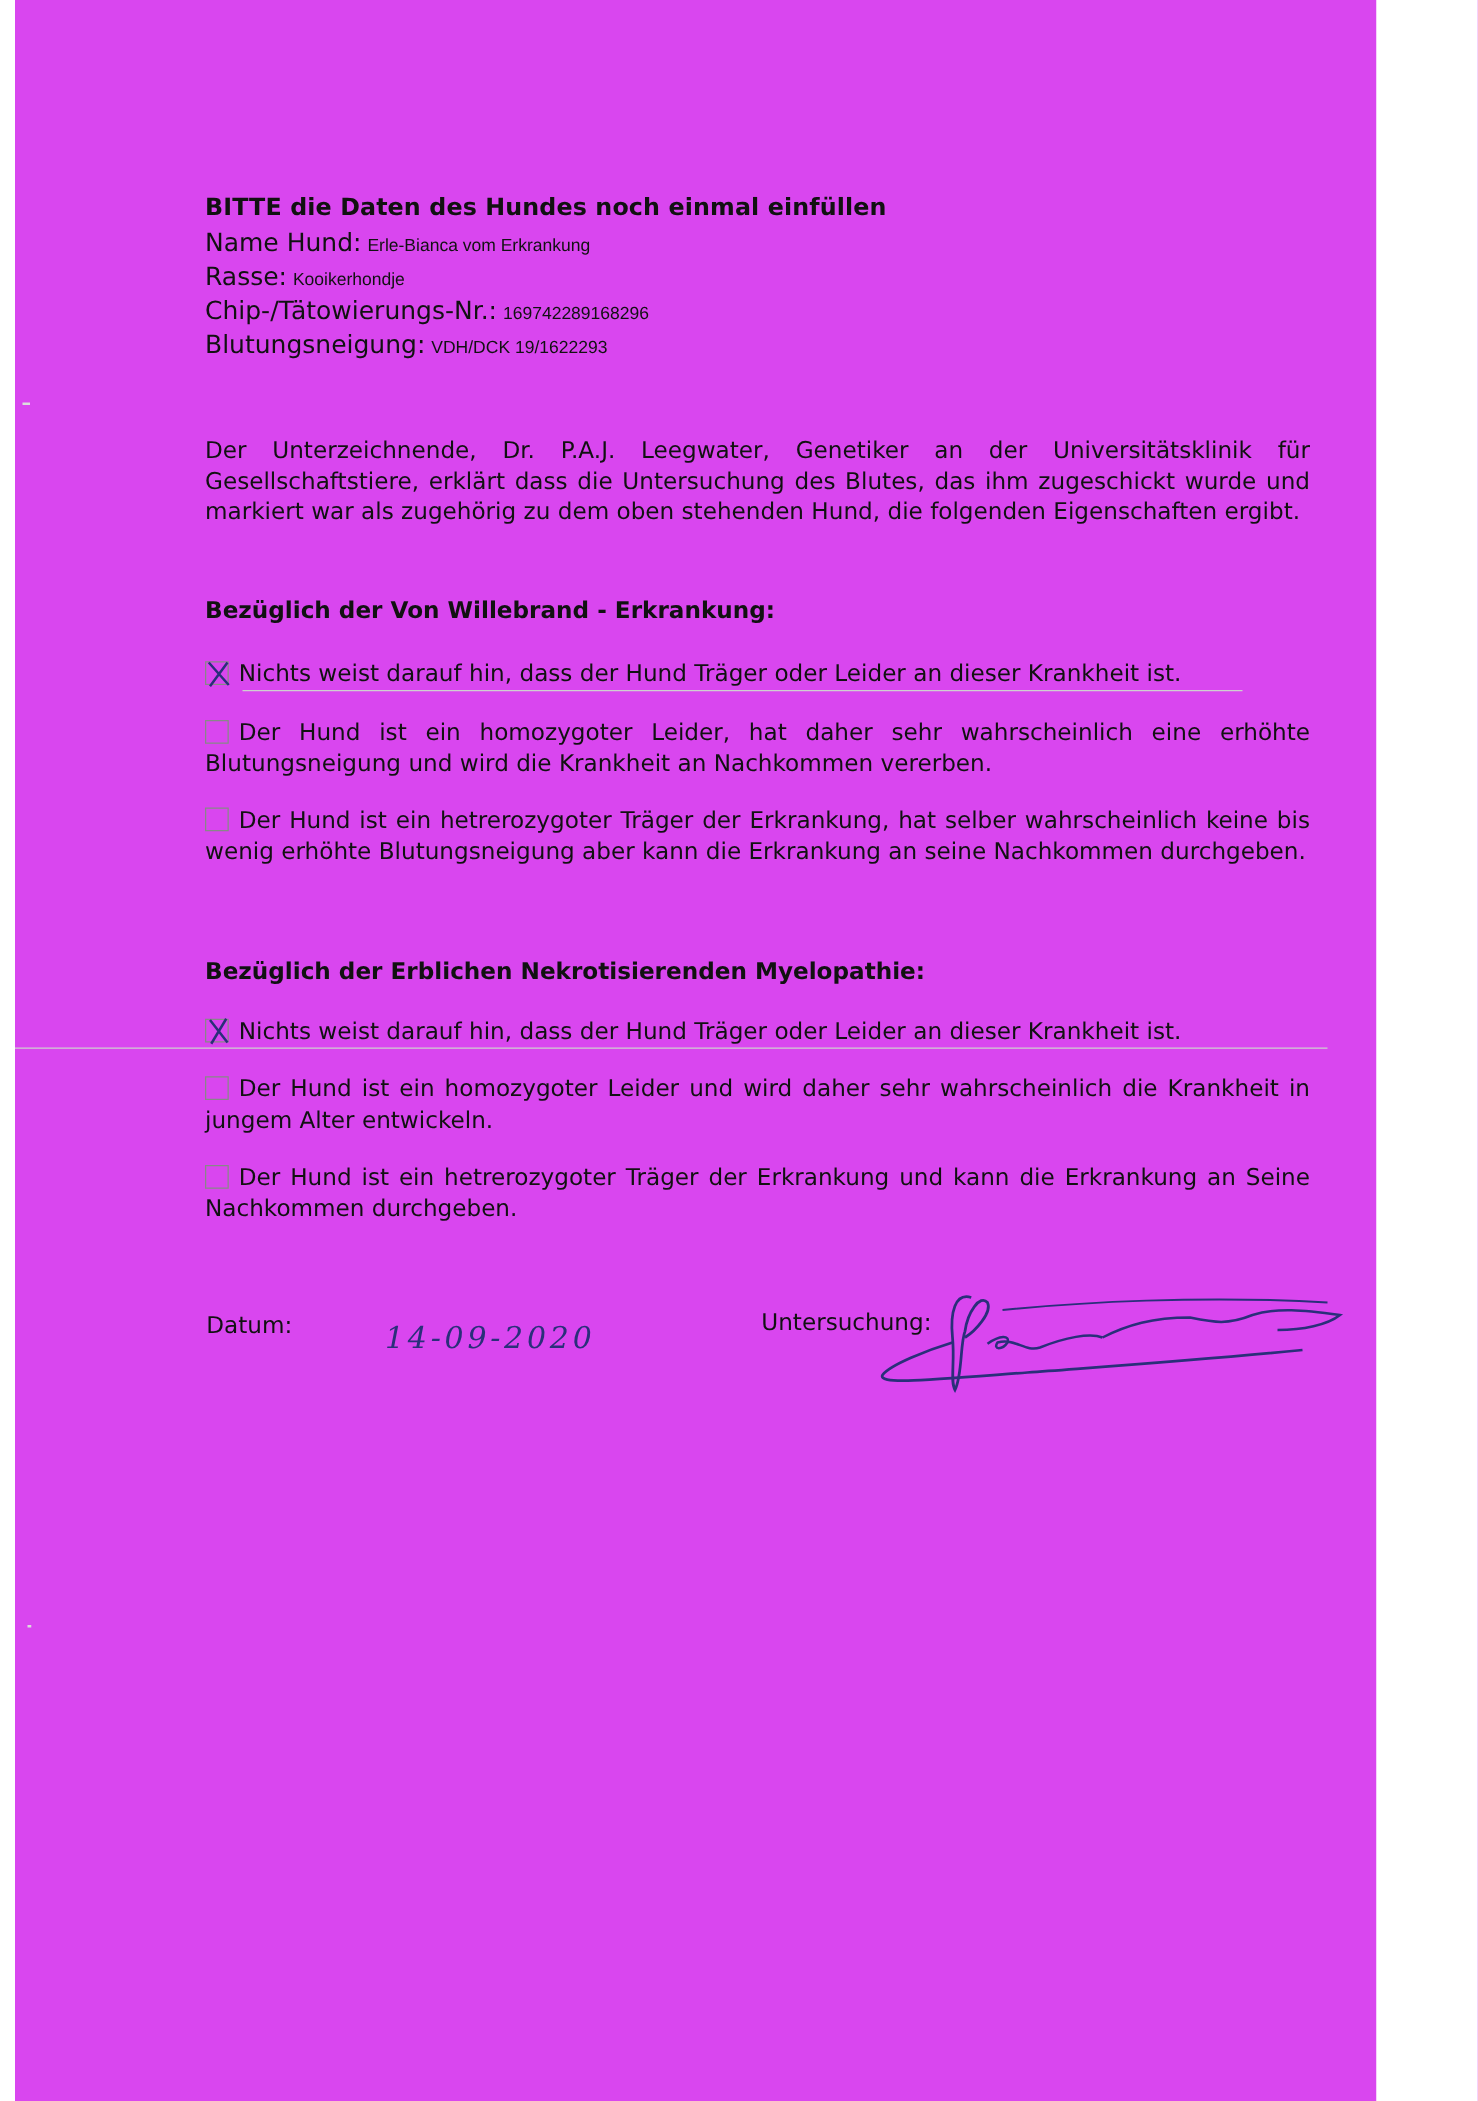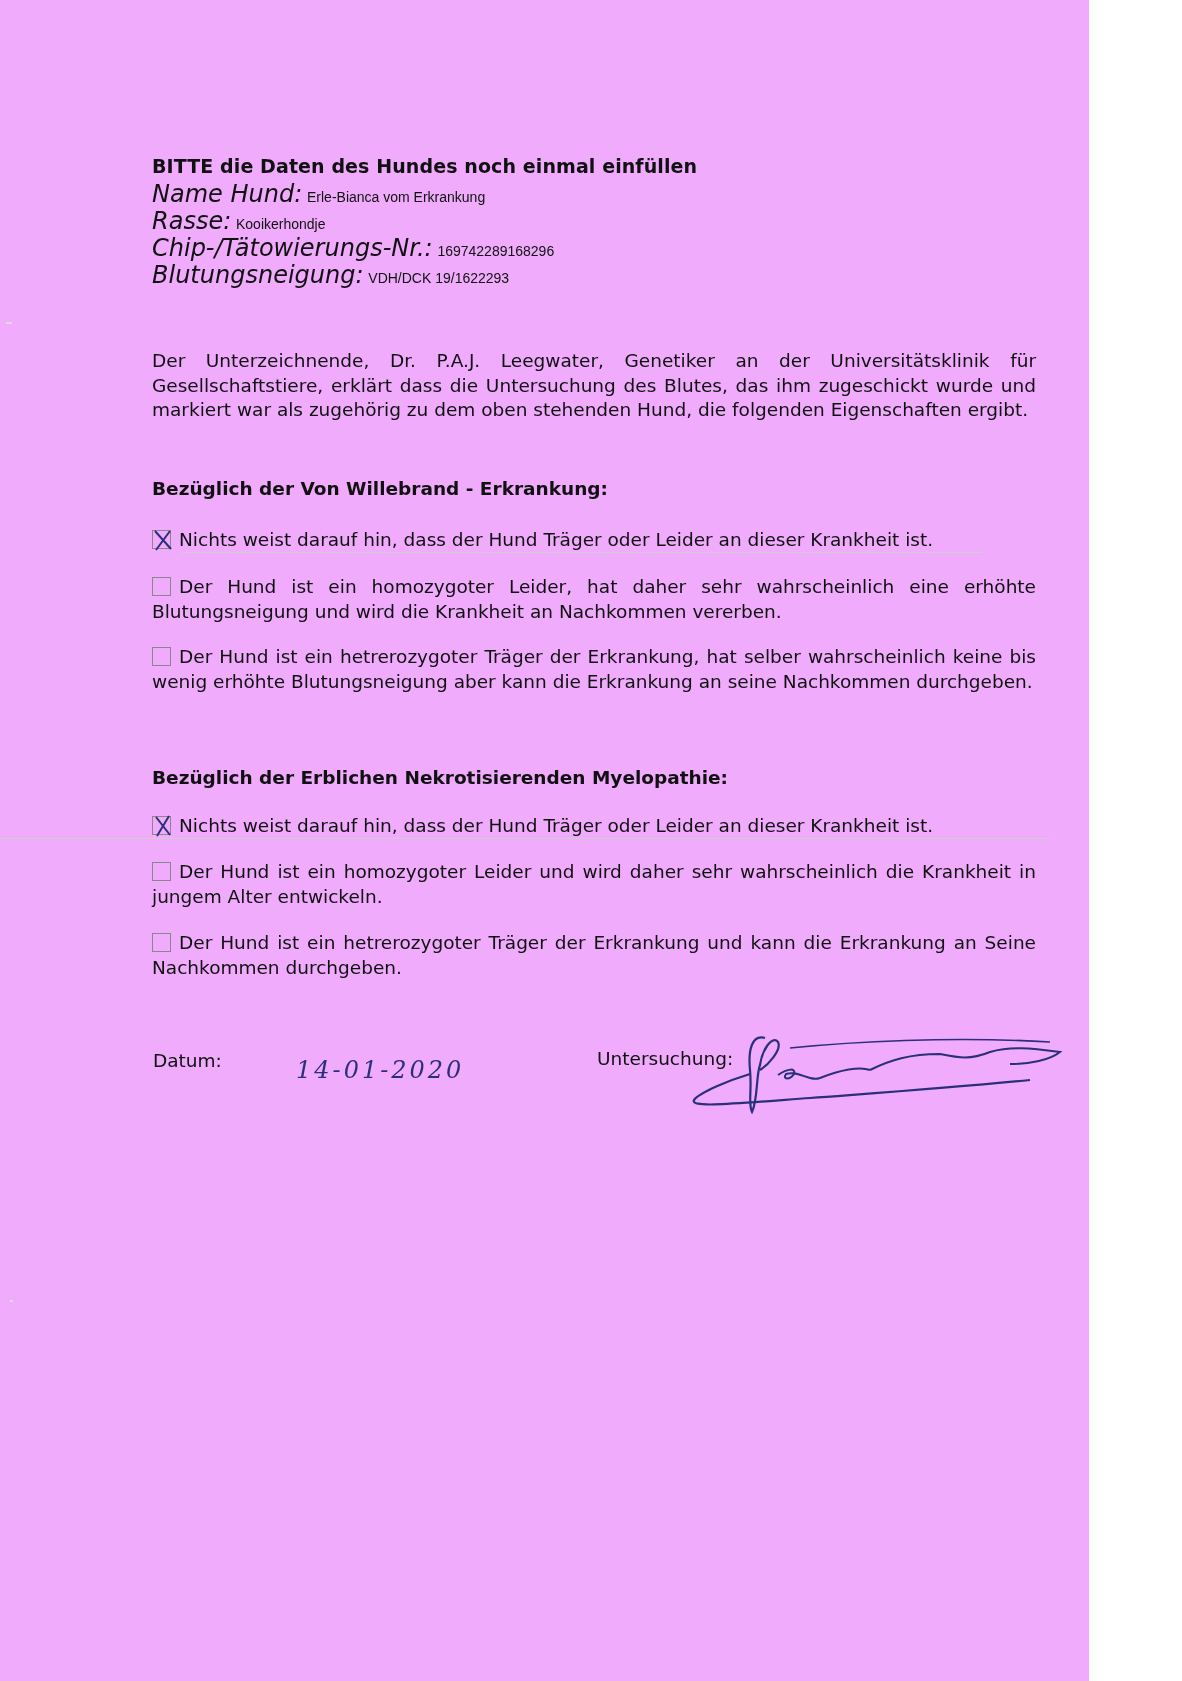--- a/index.html
+++ b/index.html
@@ -1,21 +1,21 @@
 <!DOCTYPE html>
 <html><head>
   <meta charset="utf-8">
   <style>
     html, body { margin: 0; padding: 0; background: #ffffff; }
     body { width: 1182px; height: 1681px; position: relative; overflow: hidden; color: #111111; }
-    .page { position: absolute; left: 0; top: 0; width: 1089px; height: 1681px; background: #f0abfc; }
+    .page { position: absolute; left: 12px; top: 0; width: 1089px; height: 1681px; background: #d946ef; }
     .sans { font-family: "DejaVu Sans", sans-serif; }
     .heading { position: absolute; left: 152px; font-weight: bold; font-size: 19px; letter-spacing: 0.1px; }
     .field { position: absolute; left: 152px; font-size: 19px; line-height: 25px; white-space: nowrap; }
-    .field .lbl { font-family: "DejaVu Sans", sans-serif; font-size: 24px; font-style: italic; }
+    .field .lbl { font-family: "DejaVu Sans", sans-serif; font-size: 20px; }
     .field .val { font-family: "Liberation Sans", sans-serif; font-size: 14px; }
     .para { position: absolute; left: 152px; width: 884px; font-family: "DejaVu Sans", sans-serif; font-size: 18.5px; line-height: 24.5px; text-align: justify; text-align-last: left; margin-top: 16px; }
     .section-title { position: absolute; left: 152px; font-family: "DejaVu Sans", sans-serif; font-weight: bold; font-size: 18.5px; }
     .opt { position: absolute; left: 152px; width: 884px; font-family: "DejaVu Sans", sans-serif; font-size: 18.5px; line-height: 24.5px; text-align: justify; text-align-last: left; }
     .cb { display: inline-block; width: 19px; height: 19px; border: 1px solid #888; vertical-align: -3px; margin-right: 8px; position: relative; box-sizing: border-box; }
     .cb svg { position: absolute; left: -1px; top: -2px; }
     .underline-scan { position: absolute; height: 1px; background: #cfcfcf; }
     .sig-label { position: absolute; font-family: "DejaVu Sans", sans-serif; font-size: 18.5px; }
     .handwriting { position: absolute; font-family: "DejaVu Serif", serif; font-style: italic; color: #2a2f7a; font-size: 24px; letter-spacing: 3px; }
     .signature { position: absolute; }
@@ -82,21 +82,21 @@
 
   <div class="opt" style="top:860px;">
     <span class="cb"></span><span>Der Hund ist ein homozygoter Leider und wird daher sehr wahrscheinlich die Krankheit in jungem Alter entwickeln.</span>
   </div>
 
   <div class="opt" style="top:931px;">
     <span class="cb"></span><span>Der Hund ist ein hetrerozygoter Träger der Erkrankung und kann die Erkrankung an Seine Nachkommen durchgeben.</span>
   </div>
 
   <div class="sig-label" style="left:153px;top:1050px;">Datum:</div>
-  <div class="handwriting" style="left:296px;top:1056px;">14-01-2020</div>
+  <div class="handwriting" style="left:296px;top:1056px;">14-09-2020</div>
 
   <div class="sig-label" style="left:597px;top:1048px;">Untersuchung:</div>
   <svg class="signature" style="left:690px;top:1030px;" width="380" height="85" viewBox="0 0 380 85">
     <path d="M75 8 C62 4 58 20 60 40 C62 60 58 75 62 82 C68 70 66 45 70 35 C72 20 82 5 88 12 C92 20 78 35 70 40" stroke="#2a2f7a" stroke-width="2.2" fill="none"></path>
     <path d="M60 44 C40 50 10 62 4 70 C0 78 40 74 120 68 C200 62 260 58 340 50" stroke="#2a2f7a" stroke-width="2.2" fill="none"></path>
     <path d="M88 45 C98 38 106 38 104 44 C100 50 92 50 96 44 C110 40 118 52 130 48 C150 40 170 36 180 40" stroke="#2a2f7a" stroke-width="2" fill="none"></path>
     <path d="M180 40 C200 30 220 24 250 24 C270 28 280 30 300 22 C320 16 340 18 370 22 C360 30 340 34 320 34" stroke="#2a2f7a" stroke-width="2" fill="none"></path>
     <path d="M100 18 C160 12 260 6 360 12" stroke="#2a2f7a" stroke-width="1.6" fill="none"></path>
   </svg>
 

